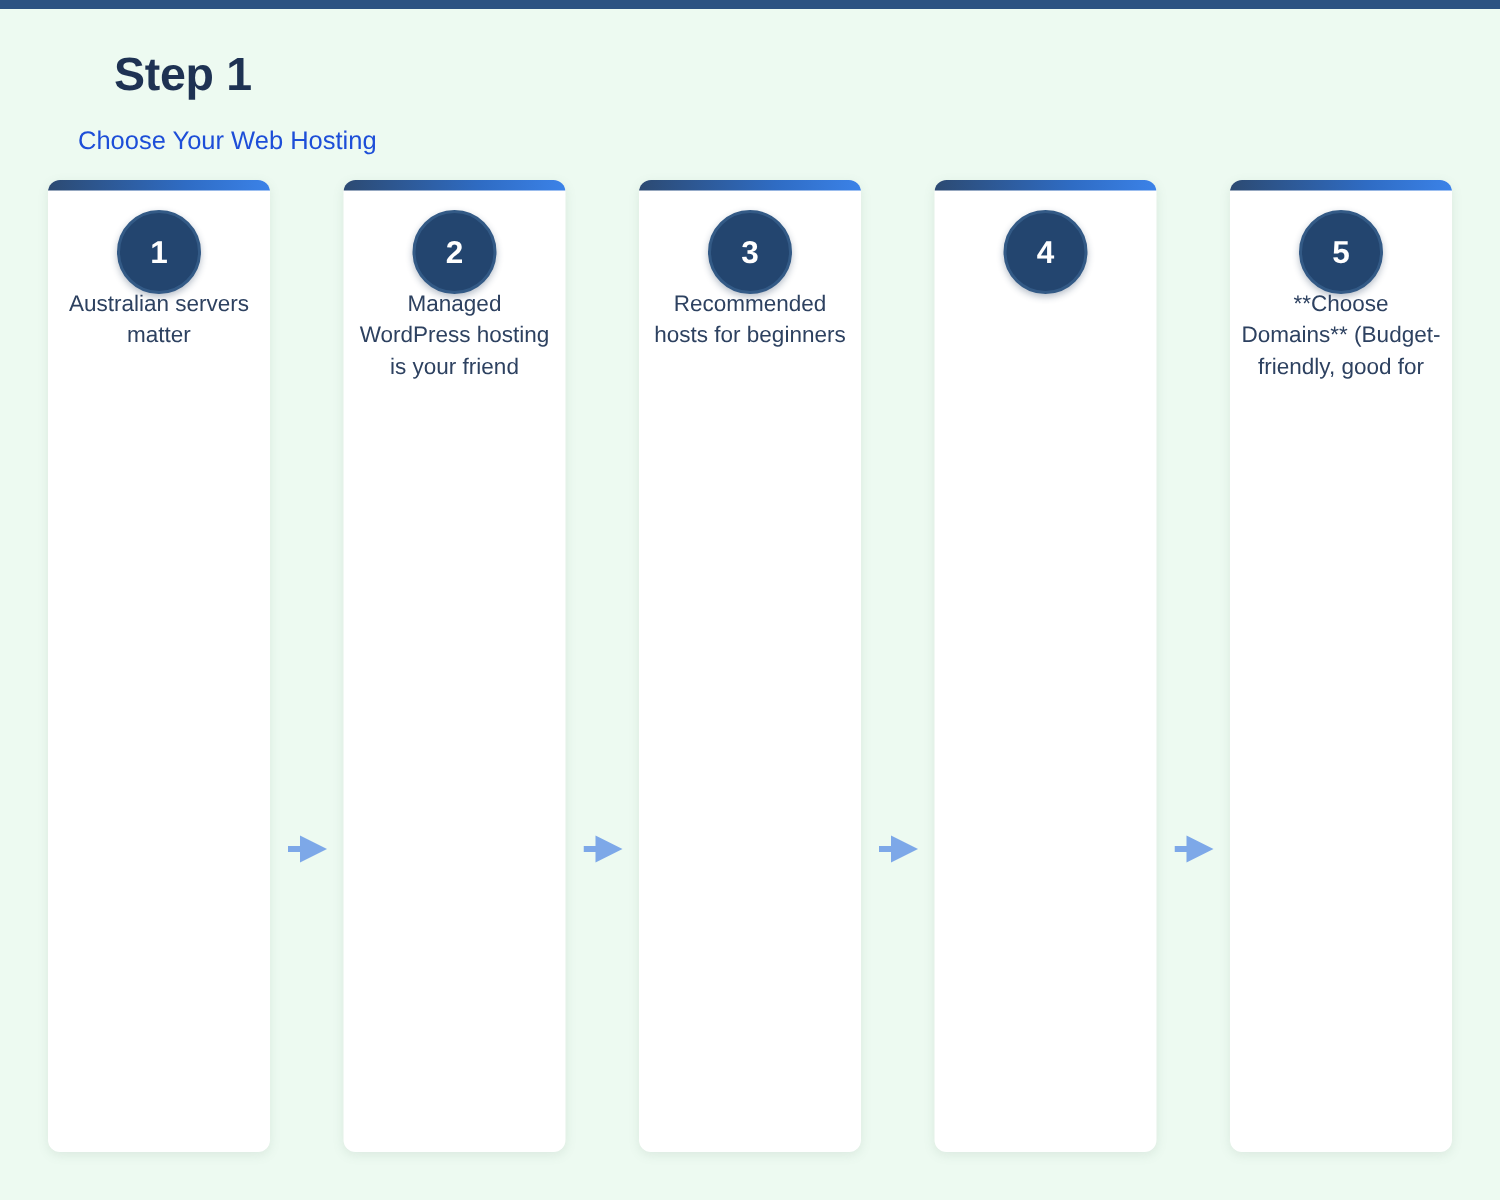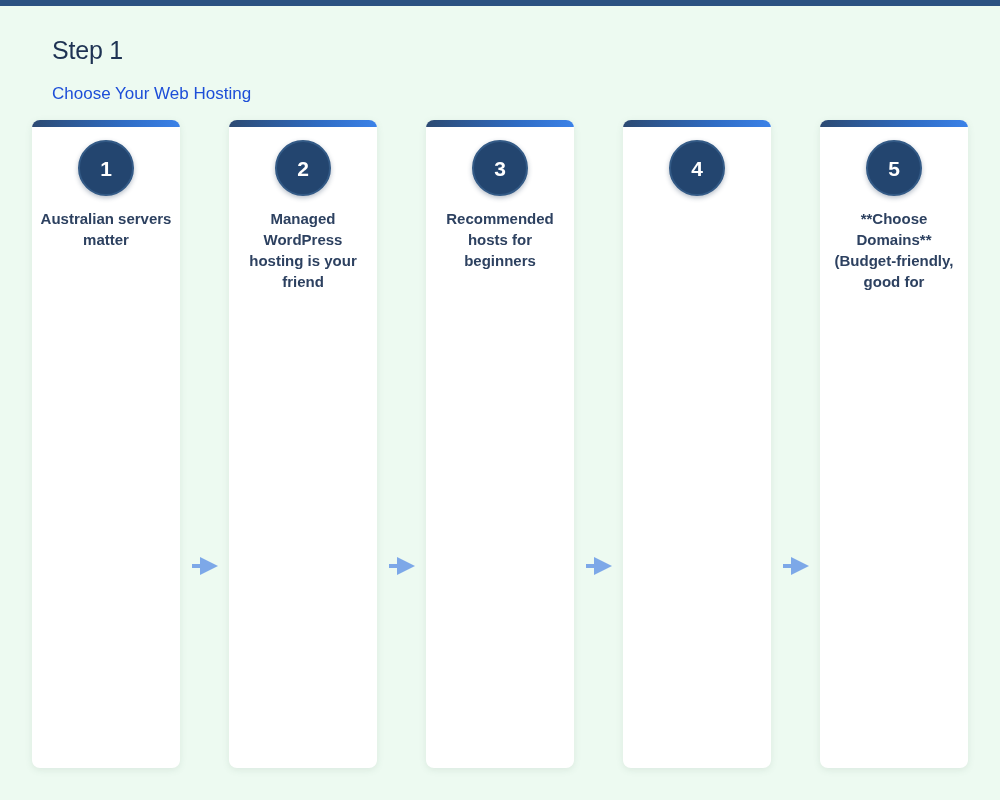--- a/index.html
+++ b/index.html
@@ -26,25 +26,26 @@
     background: #2c5282;
   }
 
   
   .header {
     position: absolute;
     top: 30px;
     left: 52px;
   }
   .page-title {
-    font-size: 25px;
-    font-weight: normal;
+    font-size: 31px;
+    font-weight: bold;
     color: #1e3253;
     letter-spacing: -0.2px;
     line-height: 40px;
+    margin-left: 24px;
   }
   .page-subtitle {
     font-size: 17px;
     font-weight: normal;
     color: #1d4ed8;
     line-height: 24px;
     margin-top: 12px;
   }
 
   
@@ -92,29 +93,28 @@
   }
   .card-badge-number {
     color: #ffffff;
     font-size: 21px;
     font-weight: bold;
     line-height: 1;
   }
 
   .card-text {
     position: absolute;
-    top: 88px;
+    top: 72px;
     left: 6px;
     width: 136px;
     text-align: center;
     font-size: 15px;
     line-height: 21px;
     color: #2d4160;
     word-wrap: break-word;
-    font-weight: bold;
   }
 
   
   .arrow {
     position: absolute;
     top: 433px;
     width: 30px;
     height: 26px;
   }
   .arrow svg { display: block; }

